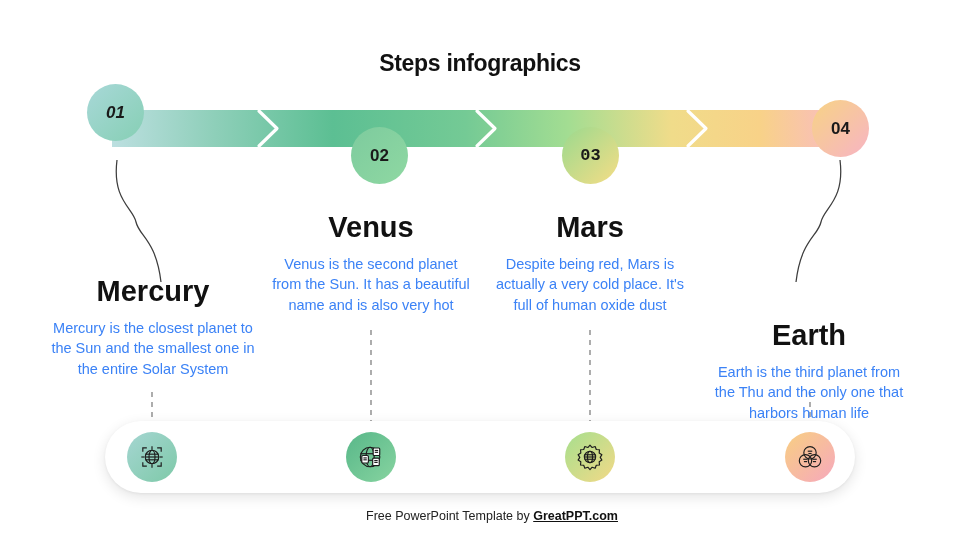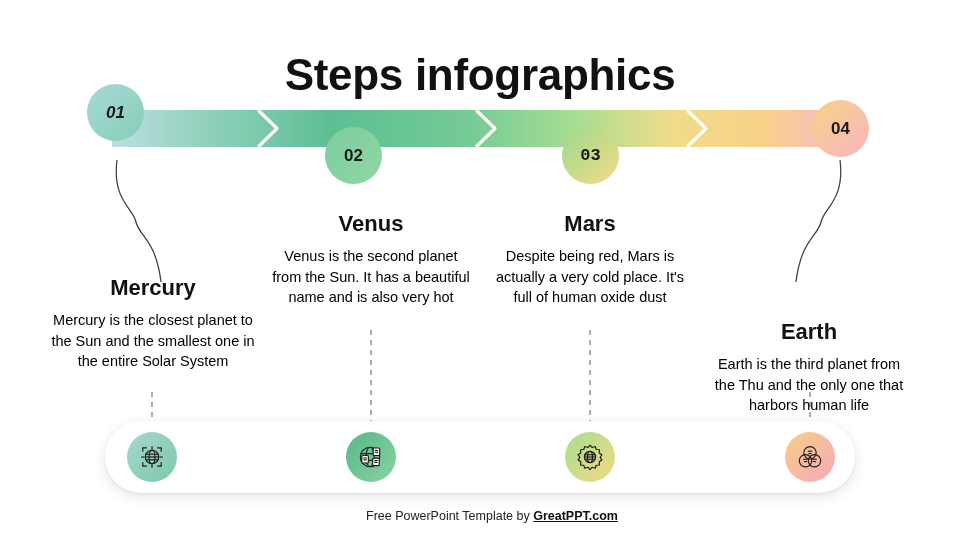--- a/index.html
+++ b/index.html
@@ -20,21 +20,21 @@
     height: 540px;
   }
 
   
   .title {
     position: absolute;
     left: 0;
     top: 50px;
     width: 960px;
     text-align: center;
-    font-size: 44px;
+    font-size: 23px;
     font-weight: bold;
     color: #111111;
     letter-spacing: -0.3px;
   }
 
   
   .bar-layer {
     position: absolute;
     left: 0;
     top: 0;
@@ -49,42 +49,42 @@
     border-radius: 50%;
     display: flex;
     align-items: center;
     justify-content: center;
     font-size: 17px;
     font-weight: bold;
     color: #1a1a1a;
   }
   .c1 { left: 87px;  top: 84px; width: 57px; height: 57px;
         background: linear-gradient(135deg, #a8d8d8 0%, #86cfb4 100%); font-style: italic; }
-  .c2 { left: 325px; top: 127px; width: 57px; height: 57px;
+  .c2 { left: 351px; top: 127px; width: 57px; height: 57px;
         background: linear-gradient(135deg, #7dcb9e 0%, #8fd8a2 100%); }
   .c3 { left: 562px; top: 127px; width: 57px; height: 57px;
         background: linear-gradient(135deg, #9ad98e 0%, #f5dd86 100%); font-family: Liberation Mono, monospace; }
   .c4 { left: 812px; top: 100px; width: 57px; height: 57px;
         background: linear-gradient(135deg, #f7d385 0%, #f7b4c4 100%); }
 
   
   .block {
     position: absolute;
     text-align: center;
   }
   .block .head {
-    font-size: 22px;
+    font-size: 29px;
     font-weight: bold;
     color: #111111;
     margin: 0 0 10px 0;
     line-height: 1.1;
   }
   .block .body {
     font-size: 14.5px;
-    color: #000000;
+    color: #3b82f6;
     line-height: 1.42;
     margin: 0;
   }
 
   .b1 { left: 42px;  top: 276px; width: 222px; }
   .b2 { left: 268px; top: 212px; width: 206px; }
   .b3 { left: 492px; top: 212px; width: 196px; }
   .b4 { left: 706px; top: 276px; width: 206px; margin-top: 44px; }
 
   

